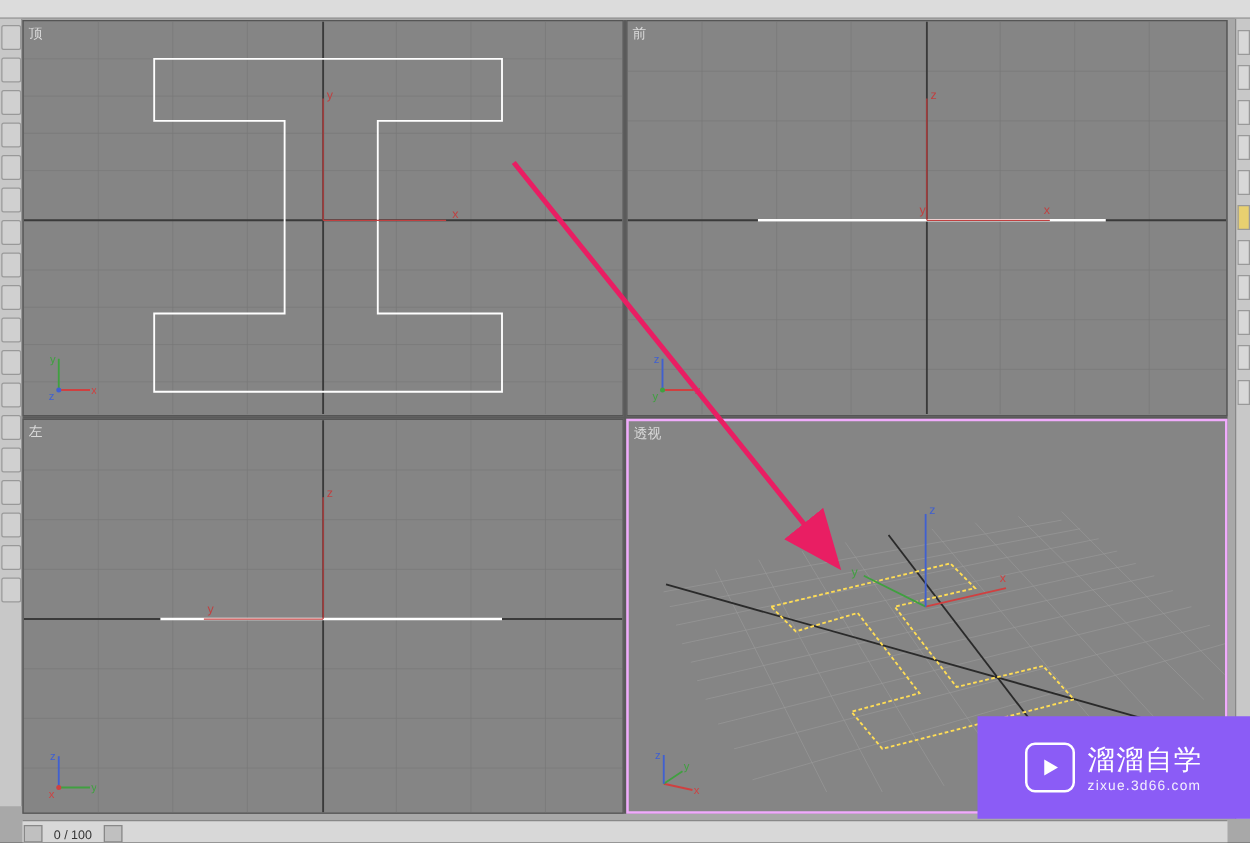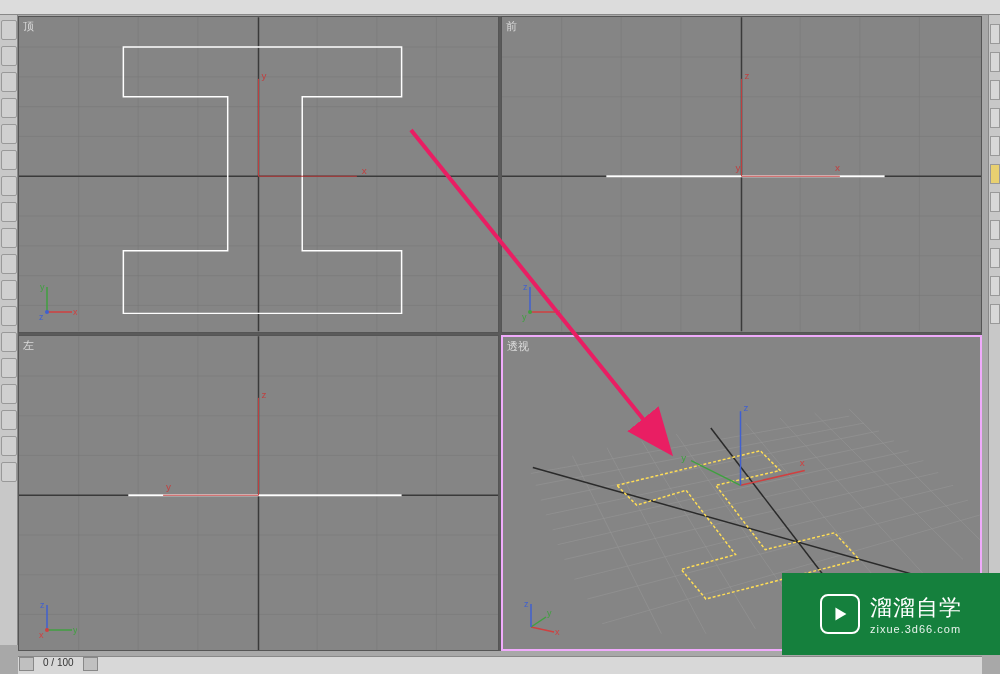--- a/index.html
+++ b/index.html
@@ -123,21 +123,21 @@
     
     .bottom-bar {
       position: absolute;
       bottom: 0;
       left: 18px;
       width: 964px;
       height: 18px;
       background: #d8d8d8;
       border-top: 1px solid #888;
       display: flex;
-      align-items: flex-start;
+      align-items: flex-end;
     }
     .scroll-btn {
       width: 15px;
       height: 14px;
       background: #c0c0c0;
       border: 1px solid #888;
       margin: 0 1px;
     }
     .frame-display {
       font-size: 10px;
@@ -145,21 +145,21 @@
       padding: 0 8px;
     }
     
     
     .watermark {
       position: absolute;
       right: 0;
       bottom: 19px;
       width: 218px;
       height: 82px;
-      background: #15803d;
+      background: #8b5cf6;
       display: flex;
       align-items: center;
       justify-content: center;
       z-index: 100;
     }
     .watermark-icon {
       width: 40px;
       height: 40px;
       border: 2px solid #fff;
       border-radius: 8px;

